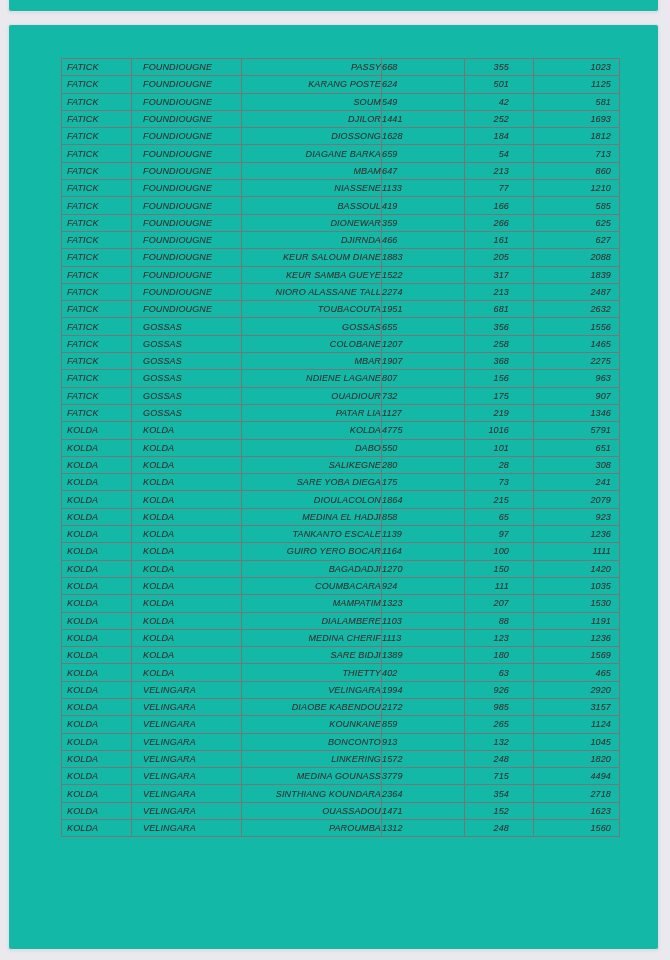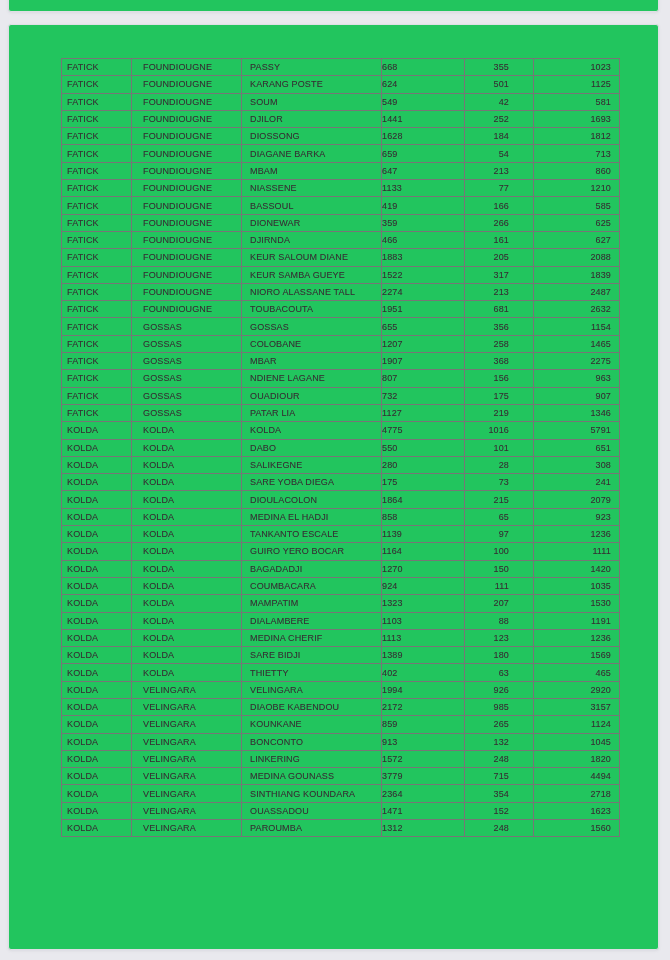--- a/index.html
+++ b/index.html
@@ -9,23 +9,24 @@
   .viewport {
     position: relative;
     width: 670px;
     height: 960px;
     background: #e9e9ee;
     overflow: hidden;
   }
 
   .page {
     position: absolute;
-    background: #22c55e;
+    background: #14b8a6;
     border: 1px solid #dfdfe5;
     box-shadow: 0 1px 3px rgba(90, 90, 110, 0.10);
+    font-style: italic;
   }
 
   .page-prev {
     left: 8px;
     top: -6px;
     width: 651px;
     height: 18px;
     border-radius: 0 0 3px 3px;
   }
 
@@ -55,21 +56,21 @@
     border: 1px solid #767676;
     height: 17.3px;
     overflow: hidden;
     white-space: nowrap;
     vertical-align: middle;
   }
 
   
   td.c1 { padding-left: 5px;  text-align: left; }
   td.c2 { padding-left: 11px; text-align: left; }
-  td.c3 { padding-left: 8px;  text-align: left; }
+  td.c3 { padding-left: 8px;  text-align: right; }
   
   td.c4 { padding-right: 8px;  }
   td.c5 { padding-right: 24px; text-align: right; }
   td.c6 { padding-right: 8px;  text-align: right; }
 </style>
 </head>
 <body>
 
 <div class="viewport">
   <div class="page page-prev"></div>
@@ -203,21 +204,21 @@
             <td class="c4">1951</td>
             <td class="c5">681</td>
             <td class="c6">2632</td>
           </tr>
           <tr>
             <td class="c1">FATICK</td>
             <td class="c2">GOSSAS</td>
             <td class="c3">GOSSAS</td>
             <td class="c4">655</td>
             <td class="c5">356</td>
-            <td class="c6">1154</td>
+            <td class="c6">1556</td>
           </tr>
           <tr>
             <td class="c1">FATICK</td>
             <td class="c2">GOSSAS</td>
             <td class="c3">COLOBANE</td>
             <td class="c4">1207</td>
             <td class="c5">258</td>
             <td class="c6">1465</td>
           </tr>
           <tr>

